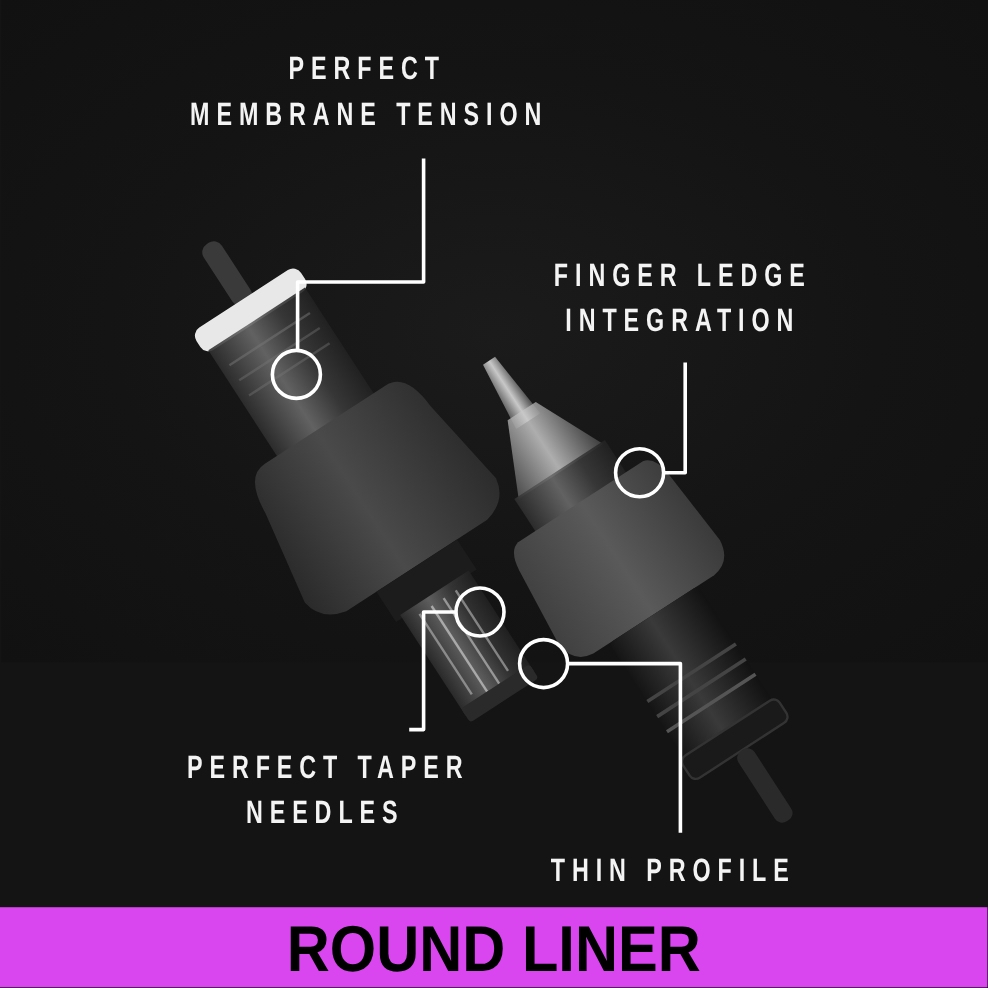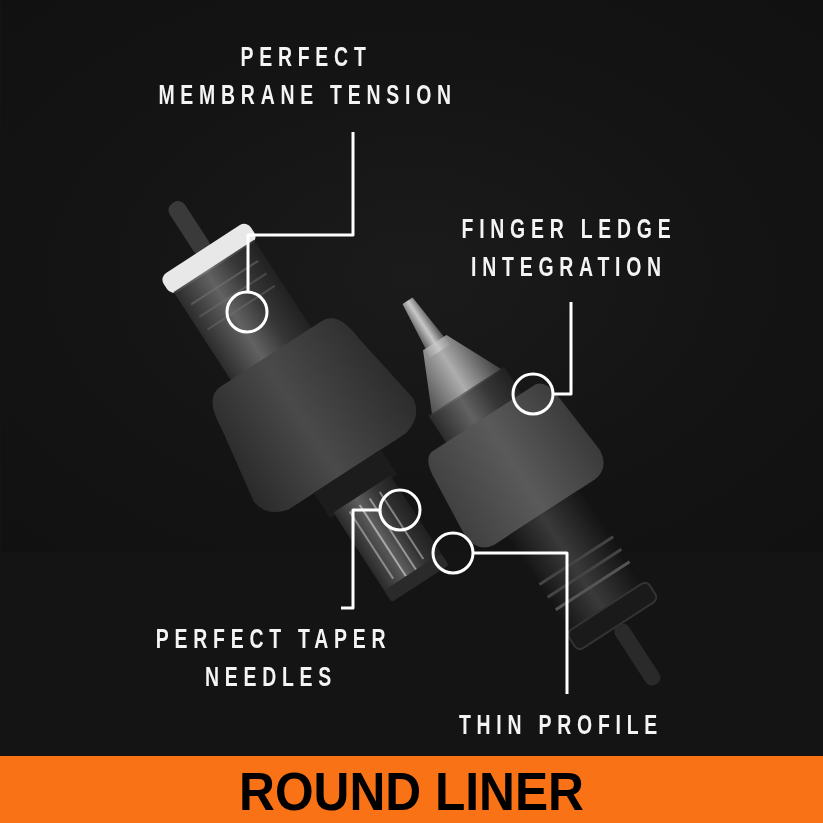--- a/index.html
+++ b/index.html
@@ -2,21 +2,21 @@
 <html><head>
   <meta charset="utf-8">
   <style>
     html, body { margin: 0; padding: 0; }
     body { width: 823px; height: 823px; background: #141414; overflow: hidden; position: relative; }
     .stage { position: absolute; left: 1px; top: 0; width: 823px; height: 552px;
       background: radial-gradient(ellipse at 50% 50%, #1b1b1b 0%, #141414 55%, #111111 100%); }
     .label { position: absolute; color: #f4f4f4; font-family: "Liberation Sans", sans-serif;
       font-weight: bold; font-size: 27px; letter-spacing: 8px; text-align: center; line-height: 38px;
       transform: scaleX(0.72); transform-origin: center top; white-space: nowrap; }
-    .banner { position: absolute; left: 0; top: 756px; width: 823px; height: 67px; background: #f97316; }
+    .banner { position: absolute; left: 0; top: 756px; width: 823px; height: 67px; background: #d946ef; }
     .banner-title { position: absolute; left: 0; width: 823px; top: 6px; text-align: center;
       font-family: "Liberation Sans", sans-serif; font-weight: bold; font-size: 54px; color: #000;
       letter-spacing: 0px; line-height: 58px; transform: scaleX(0.92); }
     svg.art { position: absolute; left: 0; top: 0; }
   </style>
 </head>
 <body>
 
 <div class="stage">
 

